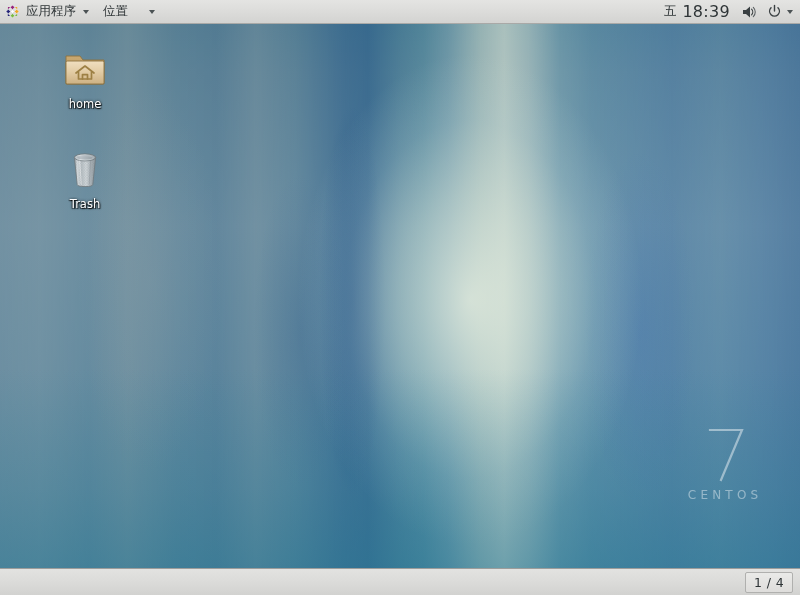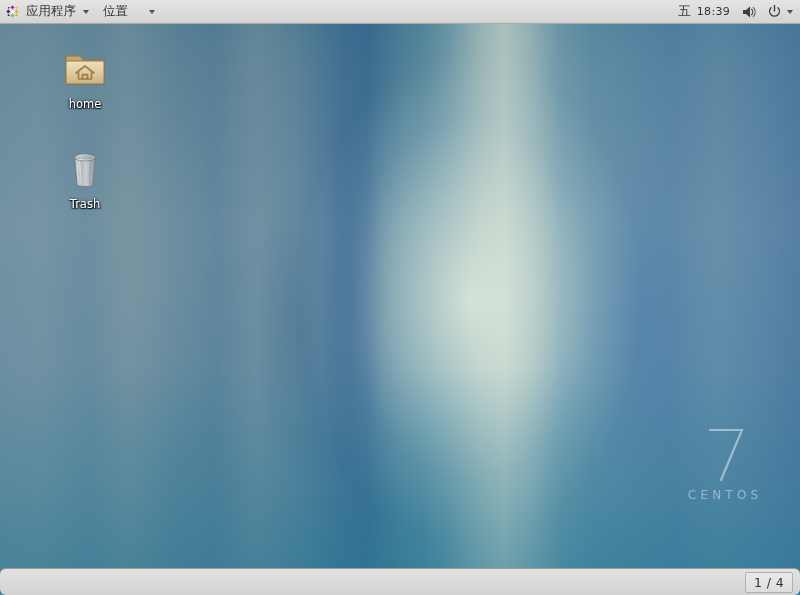--- a/index.html
+++ b/index.html
@@ -155,21 +155,21 @@
 
   #clock-area {
     display:flex; align-items:center;
     gap:6px;
     padding:0 6px;
     height:23px;
     font-size:12.5px;
     color:#2e3436;
   }
   #clock-day { font-size:12.5px; }
-  #clock-time { font-size:11px; letter-spacing:0.3px; }
+  #clock-time { font-size:16px; letter-spacing:0.3px; }
 
   .tray-btn {
     display:flex; align-items:center; justify-content:center;
     height:23px; padding:0 5px;
   }
   #power-area { padding-right:7px; gap:4px; }
 
   
   #desktop-icons { position:absolute; left:0; top:24px; width:800px; height:476px; z-index:20; }
 
@@ -200,21 +200,20 @@
   #icon-trash { left:46px; top:120px;justify-content:space-between; }
 
   
   #bottom-panel {
     position:absolute; left:0; bottom:0;
     width:800px; height:27px;
     background:linear-gradient(180deg,#e2e2e0 0%, #dcdcda 45%, #d2d2d0 100%);
     border-top:1px solid #9d9d9b;
     display:flex; align-items:center;
     z-index:40;
-    border-radius:6px;
   }
   #window-list { flex:1 1 auto; height:100%; }
   #workspace-switcher {
     display:flex; align-items:center; justify-content:center;
     margin-right:7px;
     height:21px;
     min-width:44px;
     padding:0 8px;
     border:1px solid #b0b0ae;
     border-radius:2px;

